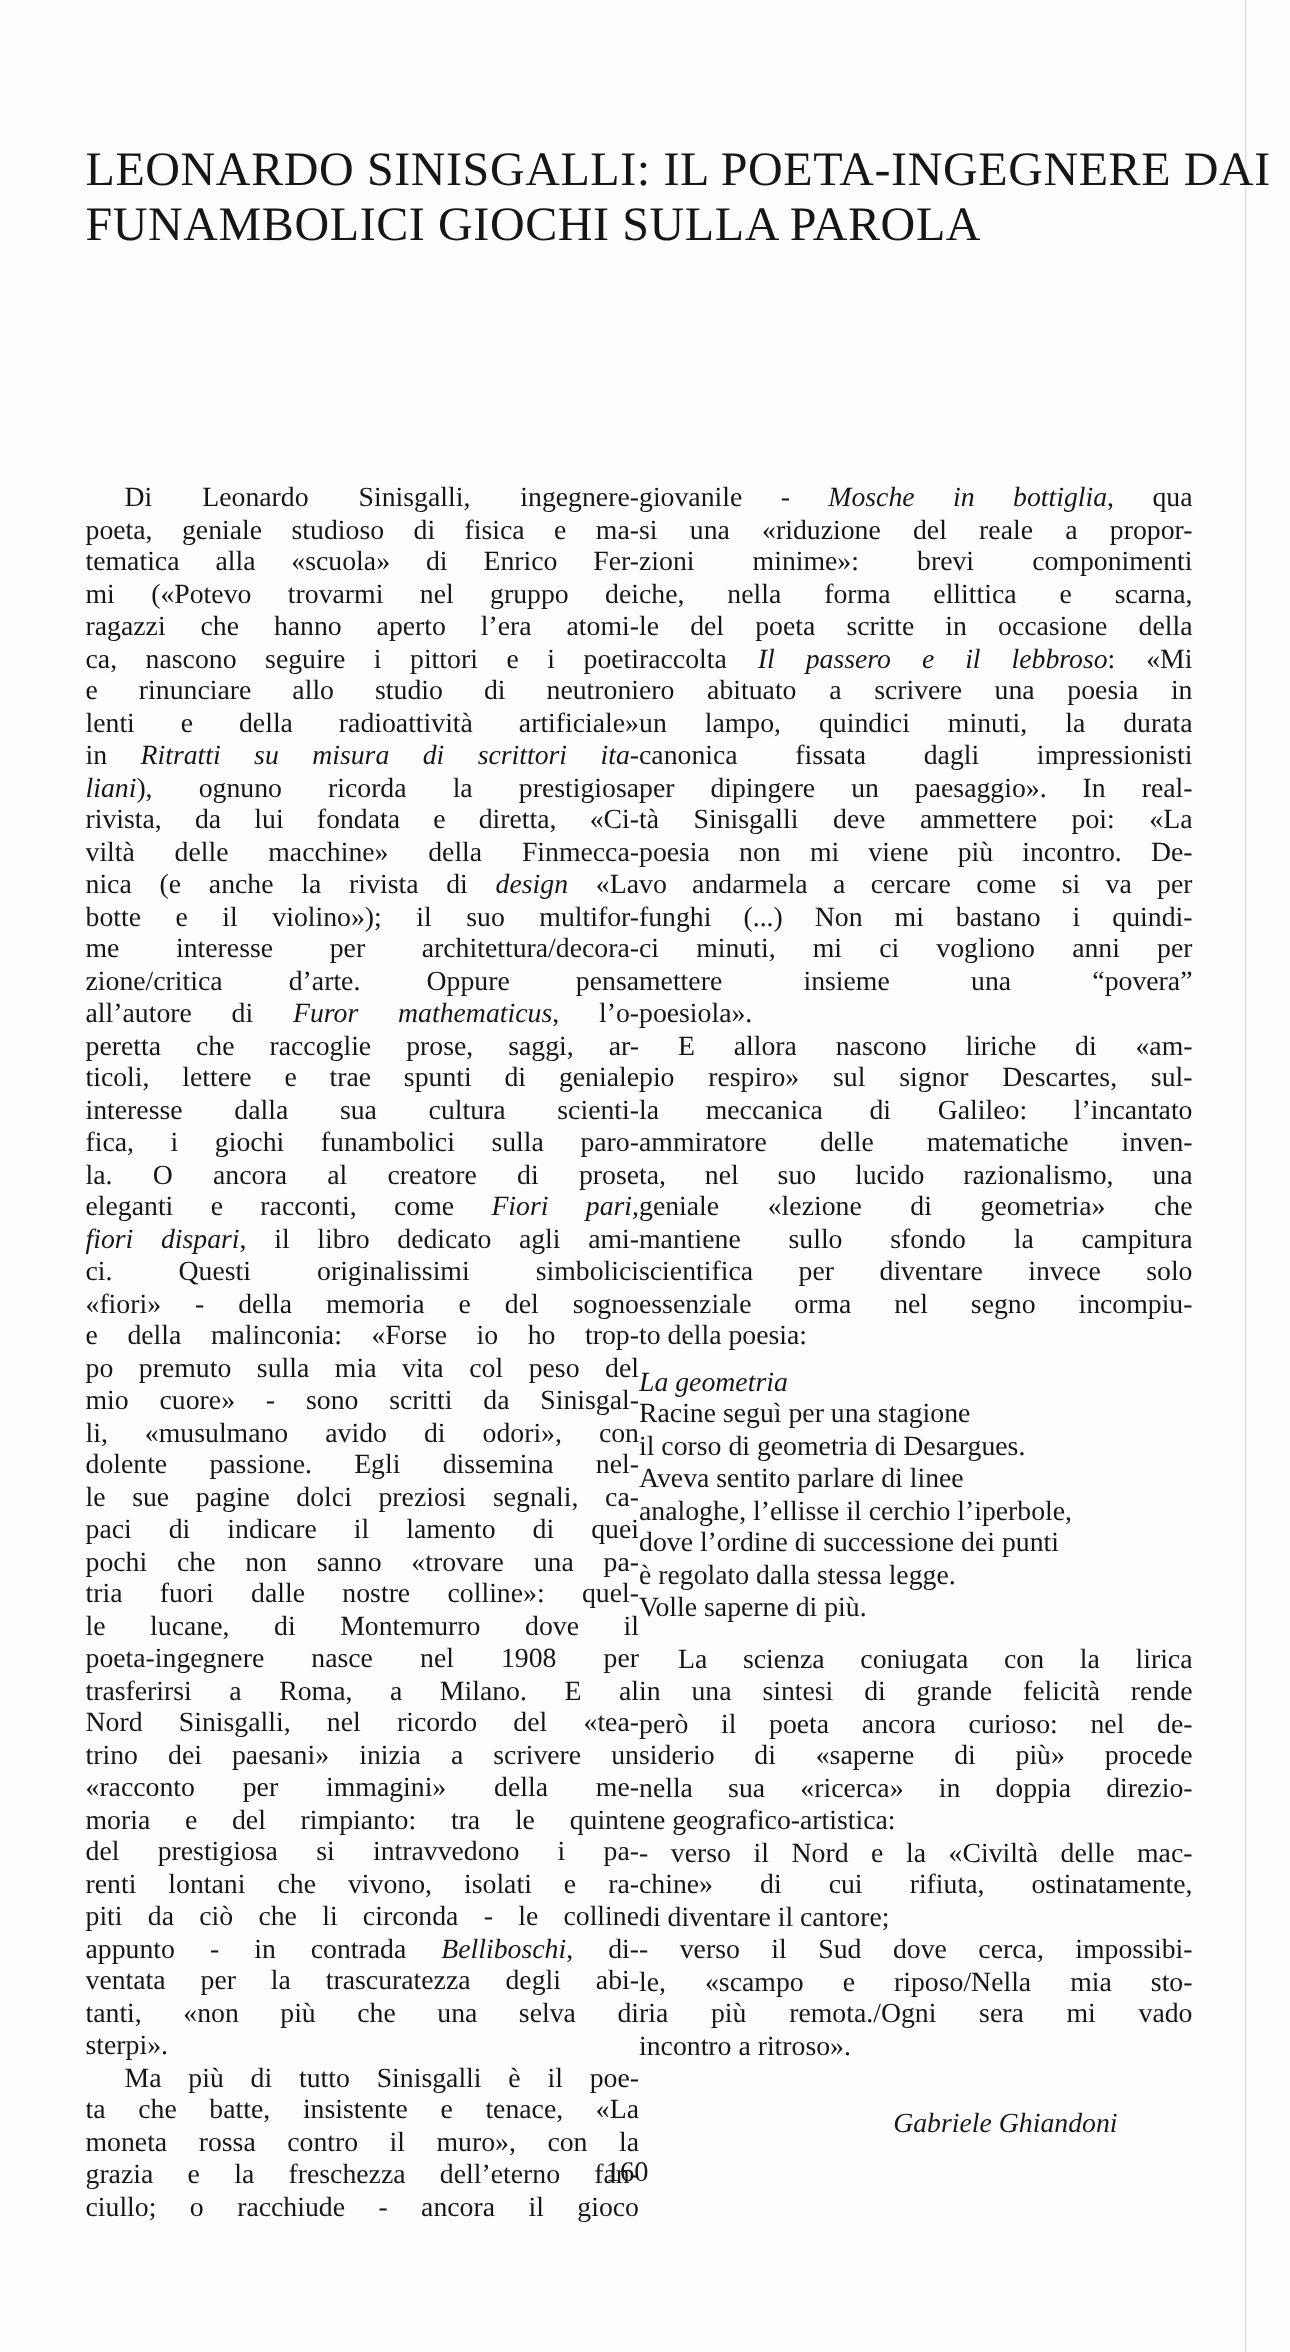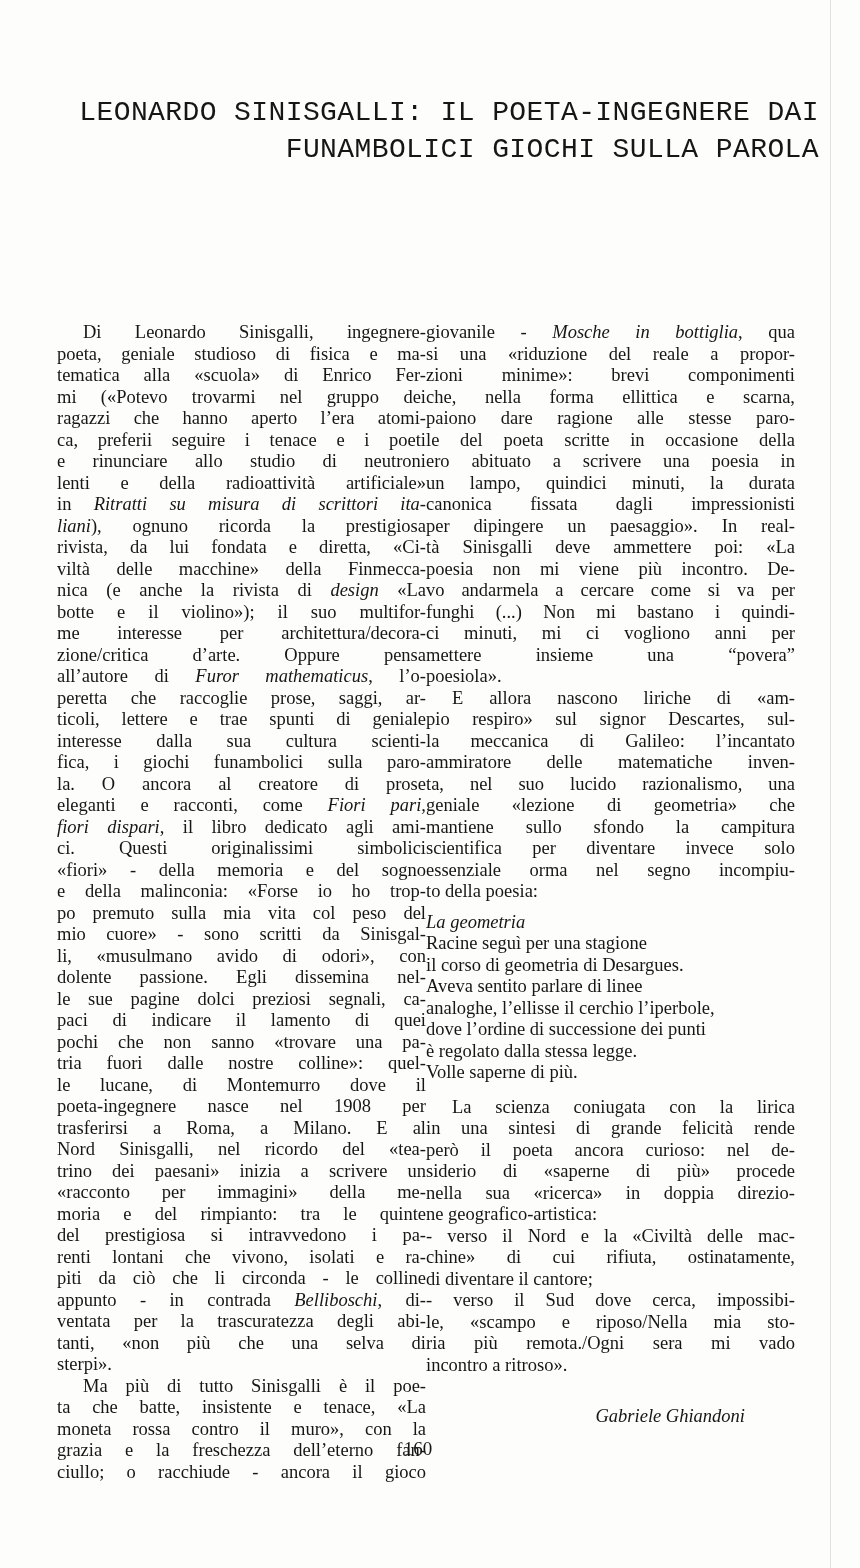--- a/index.html
+++ b/index.html
@@ -4,22 +4,22 @@
 <style>
   html, body { margin:0; padding:0; background:#ffffff; }
   .page {
     position:relative; width:860px; height:1568px;
     background:#fdfdfb; overflow:hidden;
     font-family:"Liberation Serif", serif; color:#161616;
   }
   .scan-line { position:absolute; left:830px; top:0; width:1px; height:1568px; background:#e0e0de; }
   .title {
     position:absolute; top:94px; left:57px; width:762px;
-    text-align:right; font-size:28px; line-height:37px;
-    letter-spacing:0.4px; font-weight:400;font-family:Liberation Mono, monospace;
+    text-align:left; font-size:32px; line-height:37px;
+    letter-spacing:0.4px; font-weight:400;
   }
   .title .tline { white-space:nowrap; }
   .columns {
     position:absolute; left:57px; top:322px; width:762px;
     display:flex; font-size:18.5px; line-height:21.5px;
   }
   .col { width:369px; overflow:hidden; }
   .line { text-align:justify; text-align-last:justify; }
   .line.nj { text-align-last:left; }
   .line.ind { text-indent:26px; }
@@ -45,21 +45,21 @@
   </div>
 
   <div class="columns">
     <div class="col">
         <div class="block para">
           <div class="line ind">Di Leonardo Sinisgalli, ingegnere-</div>
           <div class="line">poeta, geniale studioso di fisica e ma-</div>
           <div class="line">tematica alla «scuola» di Enrico Fer-</div>
           <div class="line">mi («Potevo trovarmi nel gruppo dei</div>
           <div class="line">ragazzi che hanno aperto l’era atomi-</div>
-          <div class="line">ca, preferii seguire i tenace e i poeti</div>
+          <div class="line">ca, nascono seguire i pittori e i poeti</div>
           <div class="line">e rinunciare allo studio di neutroni</div>
           <div class="line">lenti e della radioattività artificiale»</div>
           <div class="line">in <i>Ritratti su misura di scrittori ita-</i></div>
           <div class="line"><i>liani</i>), ognuno ricorda la prestigiosa</div>
           <div class="line">rivista, da lui fondata e diretta, «Ci-</div>
           <div class="line">viltà delle macchine» della Finmecca-</div>
           <div class="line">nica (e anche la rivista di <i>design</i> «La</div>
           <div class="line">botte e il violino»); il suo multifor-</div>
           <div class="line">me interesse per architettura/decora-</div>
           <div class="line">zione/critica d’arte. Oppure pensa</div>
@@ -104,22 +104,22 @@
           <div class="line">grazia e la freschezza dell’eterno fan-</div>
           <div class="line">ciullo; o racchiude - ancora il gioco</div>
         </div>
       </div>
     <div class="col">
         <div class="block para">
           <div class="line">giovanile - <i>Mosche in bottiglia</i>, qua</div>
           <div class="line">si una «riduzione del reale a propor-</div>
           <div class="line">zioni minime»: brevi componimenti</div>
           <div class="line">che, nella forma ellittica e scarna,</div>
-          <div class="line">paiono dare ragione alle stesse paro-</div>
           <div class="line">le del poeta scritte in occasione della</div>
+          <div class="line">raccolta <i>Il passero e il lebbroso</i>: «Mi</div>
           <div class="line">ero abituato a scrivere una poesia in</div>
           <div class="line">un lampo, quindici minuti, la durata</div>
           <div class="line">canonica fissata dagli impressionisti</div>
           <div class="line">per dipingere un paesaggio». In real-</div>
           <div class="line">tà Sinisgalli deve ammettere poi: «La</div>
           <div class="line">poesia non mi viene più incontro. De-</div>
           <div class="line">vo andarmela a cercare come si va per</div>
           <div class="line">funghi (...) Non mi bastano i quindi-</div>
           <div class="line">ci minuti, mi ci vogliono anni per</div>
           <div class="line">mettere insieme una “povera”</div>

